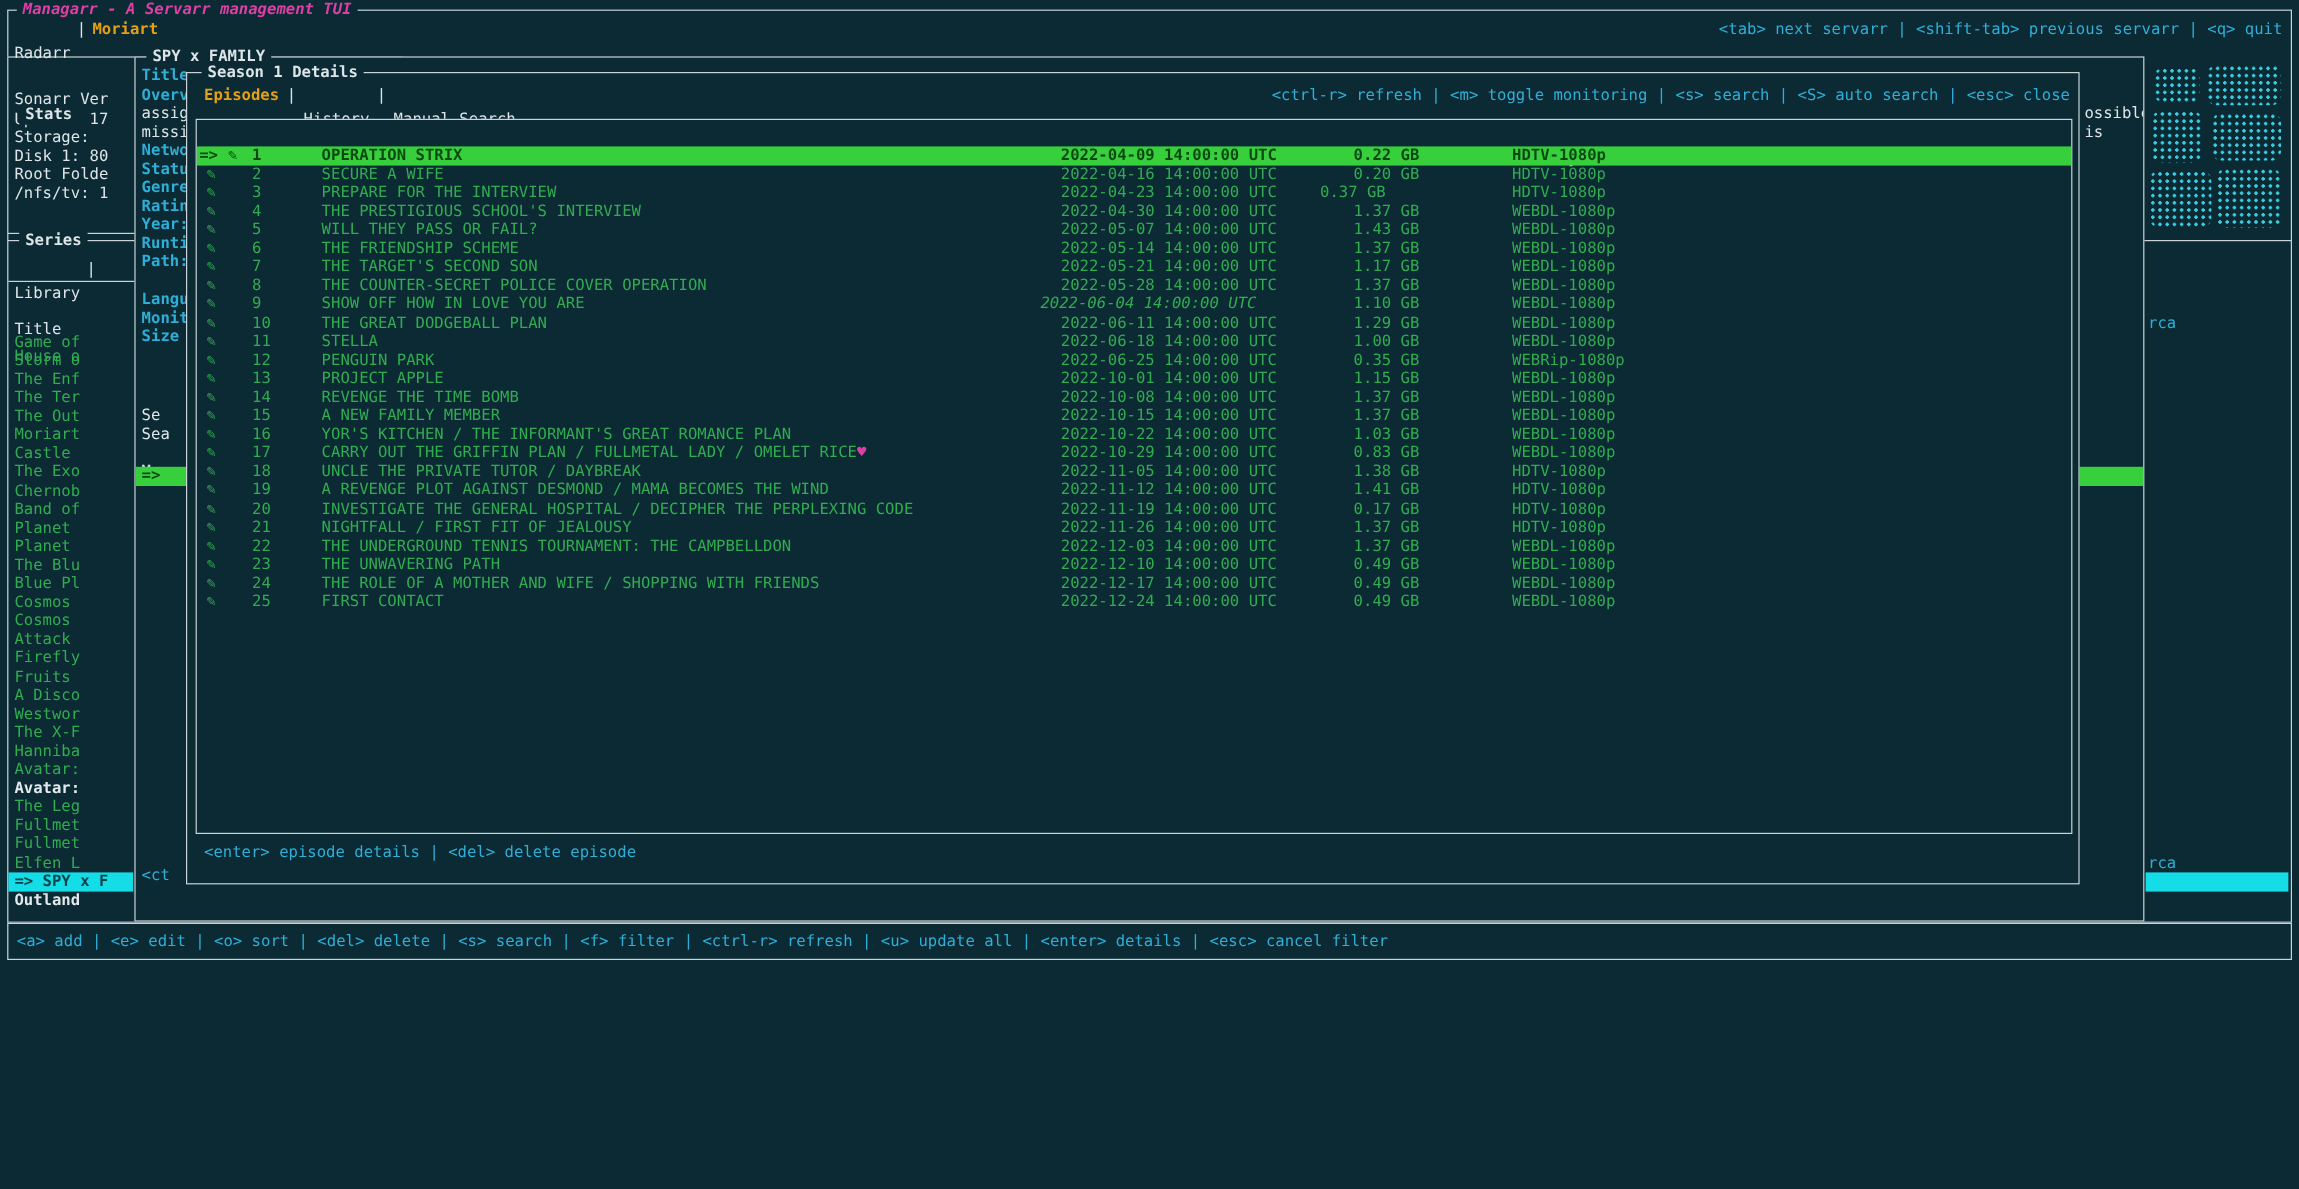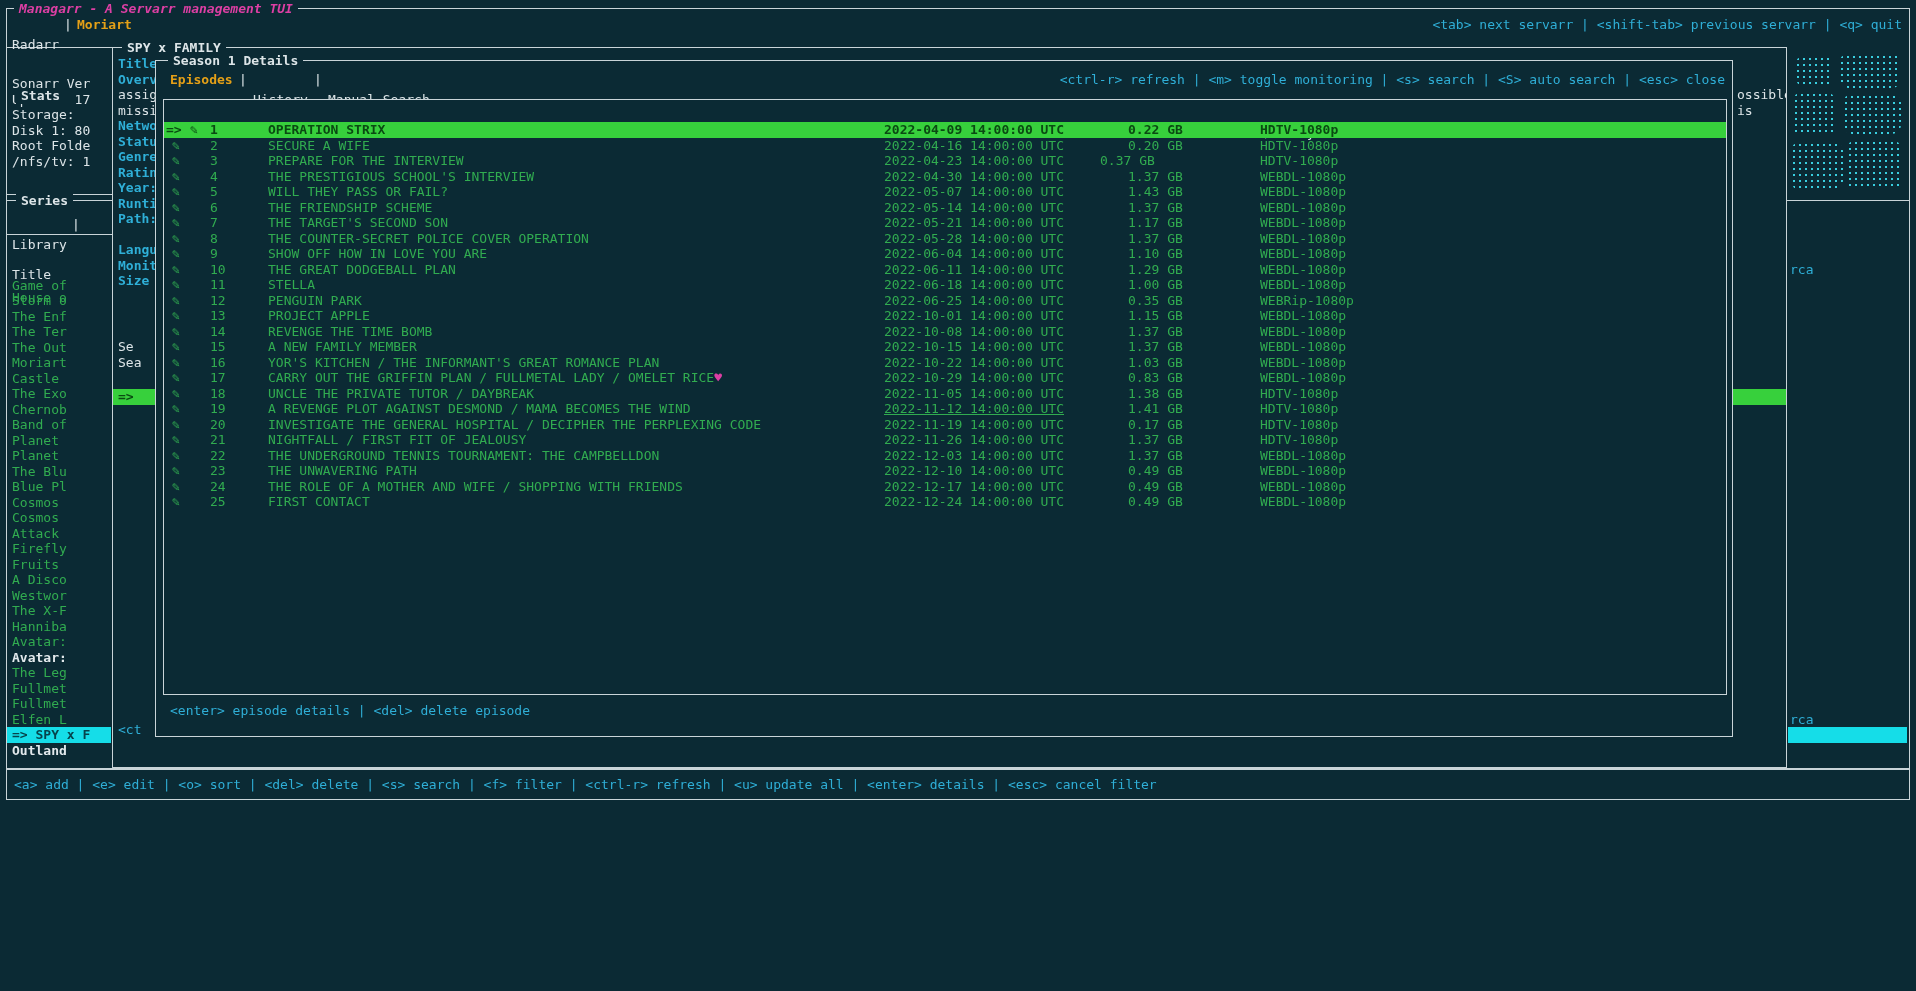--- a/index.html
+++ b/index.html
@@ -210,21 +210,21 @@
           <span class="ecell" style="left: 46px;">8</span>
           <span class="ecell" style="left: 104px;">THE COUNTER-SECRET POLICE COVER OPERATION</span>
           <span class="ecell" style="left: 720px;">2022-05-28 14:00:00 UTC</span>
           <span class="ecell" style="left: 964px;">1.37 GB</span>
           <span class="ecell" style="left: 1096px;">WEBDL-1080p</span>
         </div>
         <div class="eprow" style="top: 124px;">
           <span class="ecell" style="left: 8px;">✎</span>
           <span class="ecell" style="left: 46px;">9</span>
           <span class="ecell" style="left: 104px;">SHOW OFF HOW IN LOVE YOU ARE</span>
-          <span class="ecell" style="left: 720px;">2022-06-04 14:00:00 UTC</span>
+          <span class="ecell" style="left: 703px; font-style: italic;">2022-06-04 14:00:00 UTC</span>
           <span class="ecell" style="left: 964px;">1.10 GB</span>
           <span class="ecell" style="left: 1096px;">WEBDL-1080p</span>
         </div>
         <div class="eprow" style="top: 139.5px;">
           <span class="ecell" style="left: 8px;">✎</span>
           <span class="ecell" style="left: 46px;">10</span>
           <span class="ecell" style="left: 104px;">THE GREAT DODGEBALL PLAN</span>
           <span class="ecell" style="left: 720px;">2022-06-11 14:00:00 UTC</span>
           <span class="ecell" style="left: 964px;">1.29 GB</span>
           <span class="ecell" style="left: 1096px;">WEBDL-1080p</span>
@@ -290,21 +290,21 @@
           <span class="ecell" style="left: 46px;">18</span>
           <span class="ecell" style="left: 104px;">UNCLE THE PRIVATE TUTOR / DAYBREAK</span>
           <span class="ecell" style="left: 720px;">2022-11-05 14:00:00 UTC</span>
           <span class="ecell" style="left: 964px;">1.38 GB</span>
           <span class="ecell" style="left: 1096px;">HDTV-1080p</span>
         </div>
         <div class="eprow" style="top: 279px;">
           <span class="ecell" style="left: 8px;">✎</span>
           <span class="ecell" style="left: 46px;">19</span>
           <span class="ecell" style="left: 104px;">A REVENGE PLOT AGAINST DESMOND / MAMA BECOMES THE WIND</span>
-          <span class="ecell" style="left: 720px; text-decoration: underline;">2022-11-12 14:00:00 UTC</span>
+          <span class="ecell" style="left: 720px;">2022-11-12 14:00:00 UTC</span>
           <span class="ecell" style="left: 964px;">1.41 GB</span>
           <span class="ecell" style="left: 1096px;">HDTV-1080p</span>
         </div>
         <div class="eprow" style="top: 294.5px;">
           <span class="ecell" style="left: 8px;">✎</span>
           <span class="ecell" style="left: 46px;">20</span>
           <span class="ecell" style="left: 104px;">INVESTIGATE THE GENERAL HOSPITAL / DECIPHER THE PERPLEXING CODE</span>
           <span class="ecell" style="left: 720px;">2022-11-19 14:00:00 UTC</span>
           <span class="ecell" style="left: 964px;">0.17 GB</span>
           <span class="ecell" style="left: 1096px;">HDTV-1080p</span>

